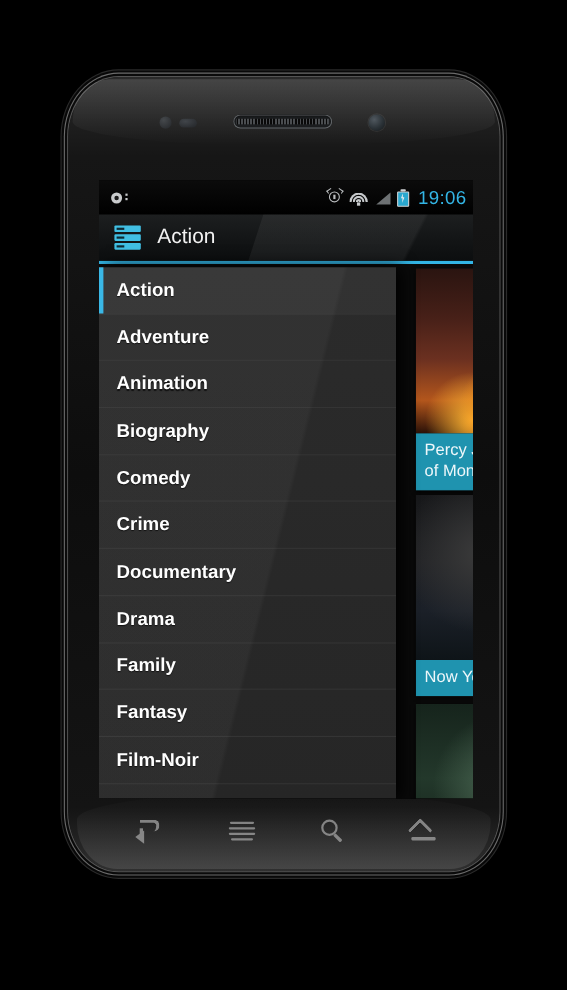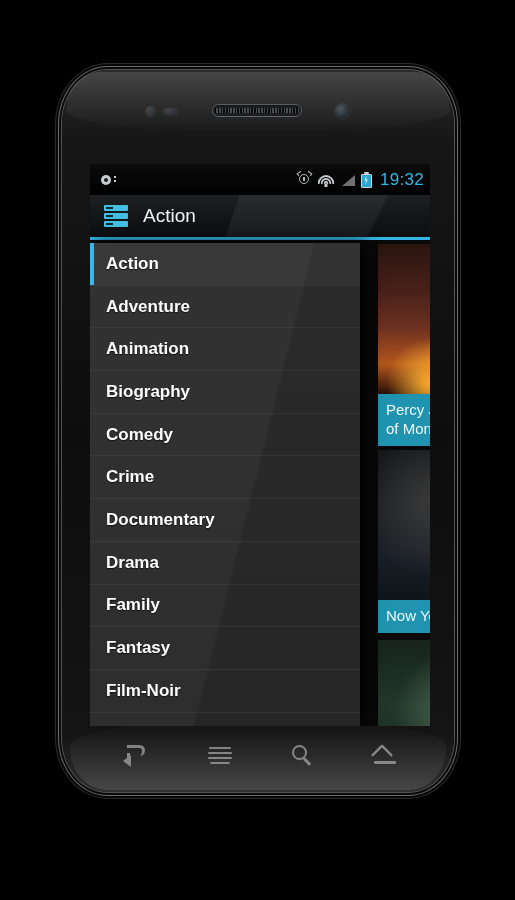--- a/index.html
+++ b/index.html
@@ -382,21 +382,21 @@
         <div class="ic-wifi">
           <span class="w3"></span>
             <span class="w2"></span>
             <span class="w1"></span>
             <b></b>
         </div>
         <div class="ic-signal"></div>
         <div class="ic-batt">
             <i></i>
           </div>
-        <div class="sb-clock">19:32</div>
+        <div class="sb-clock">19:06</div>
       </div>
     </div>
 
     <div class="actionbar">
       <div class="drawer-icon">
         <span></span>
           <span></span>
           <span></span>
       </div>
       <div class="ab-title">Action</div>

